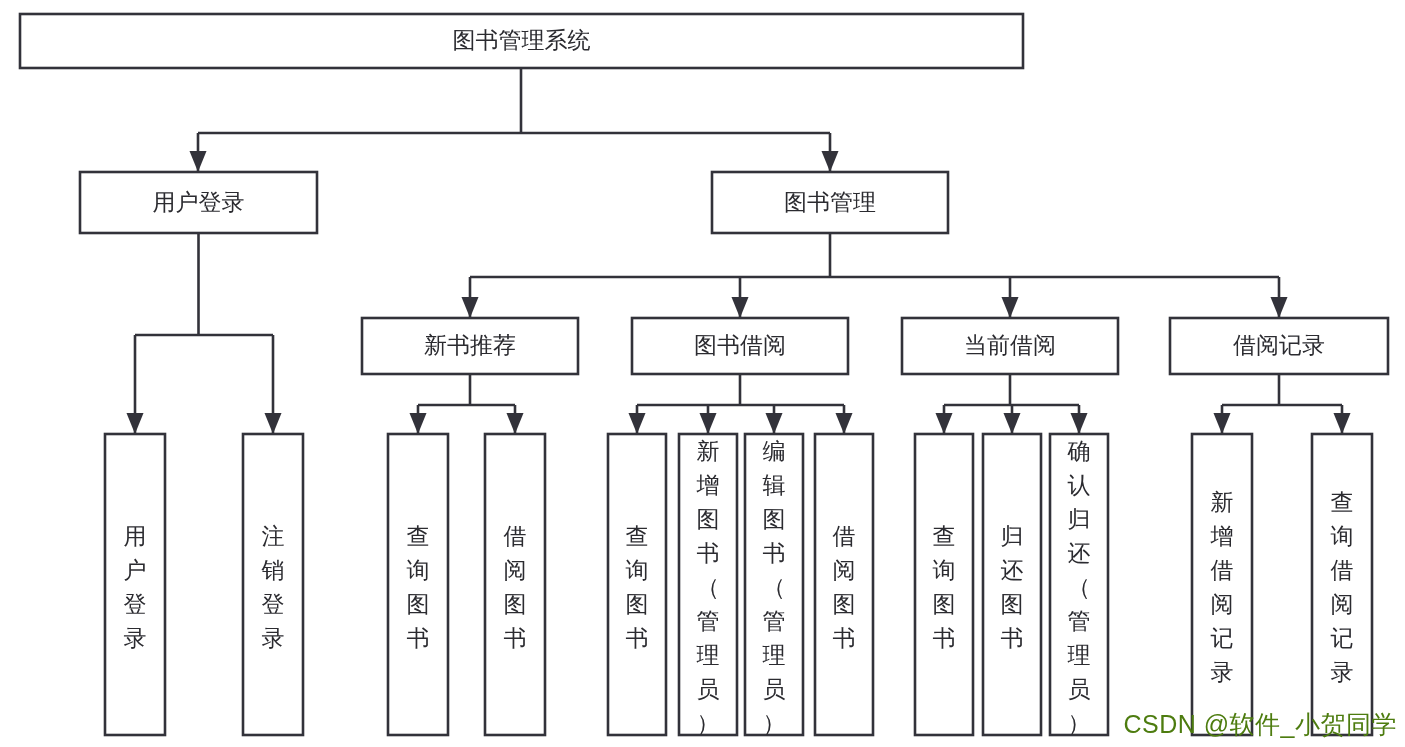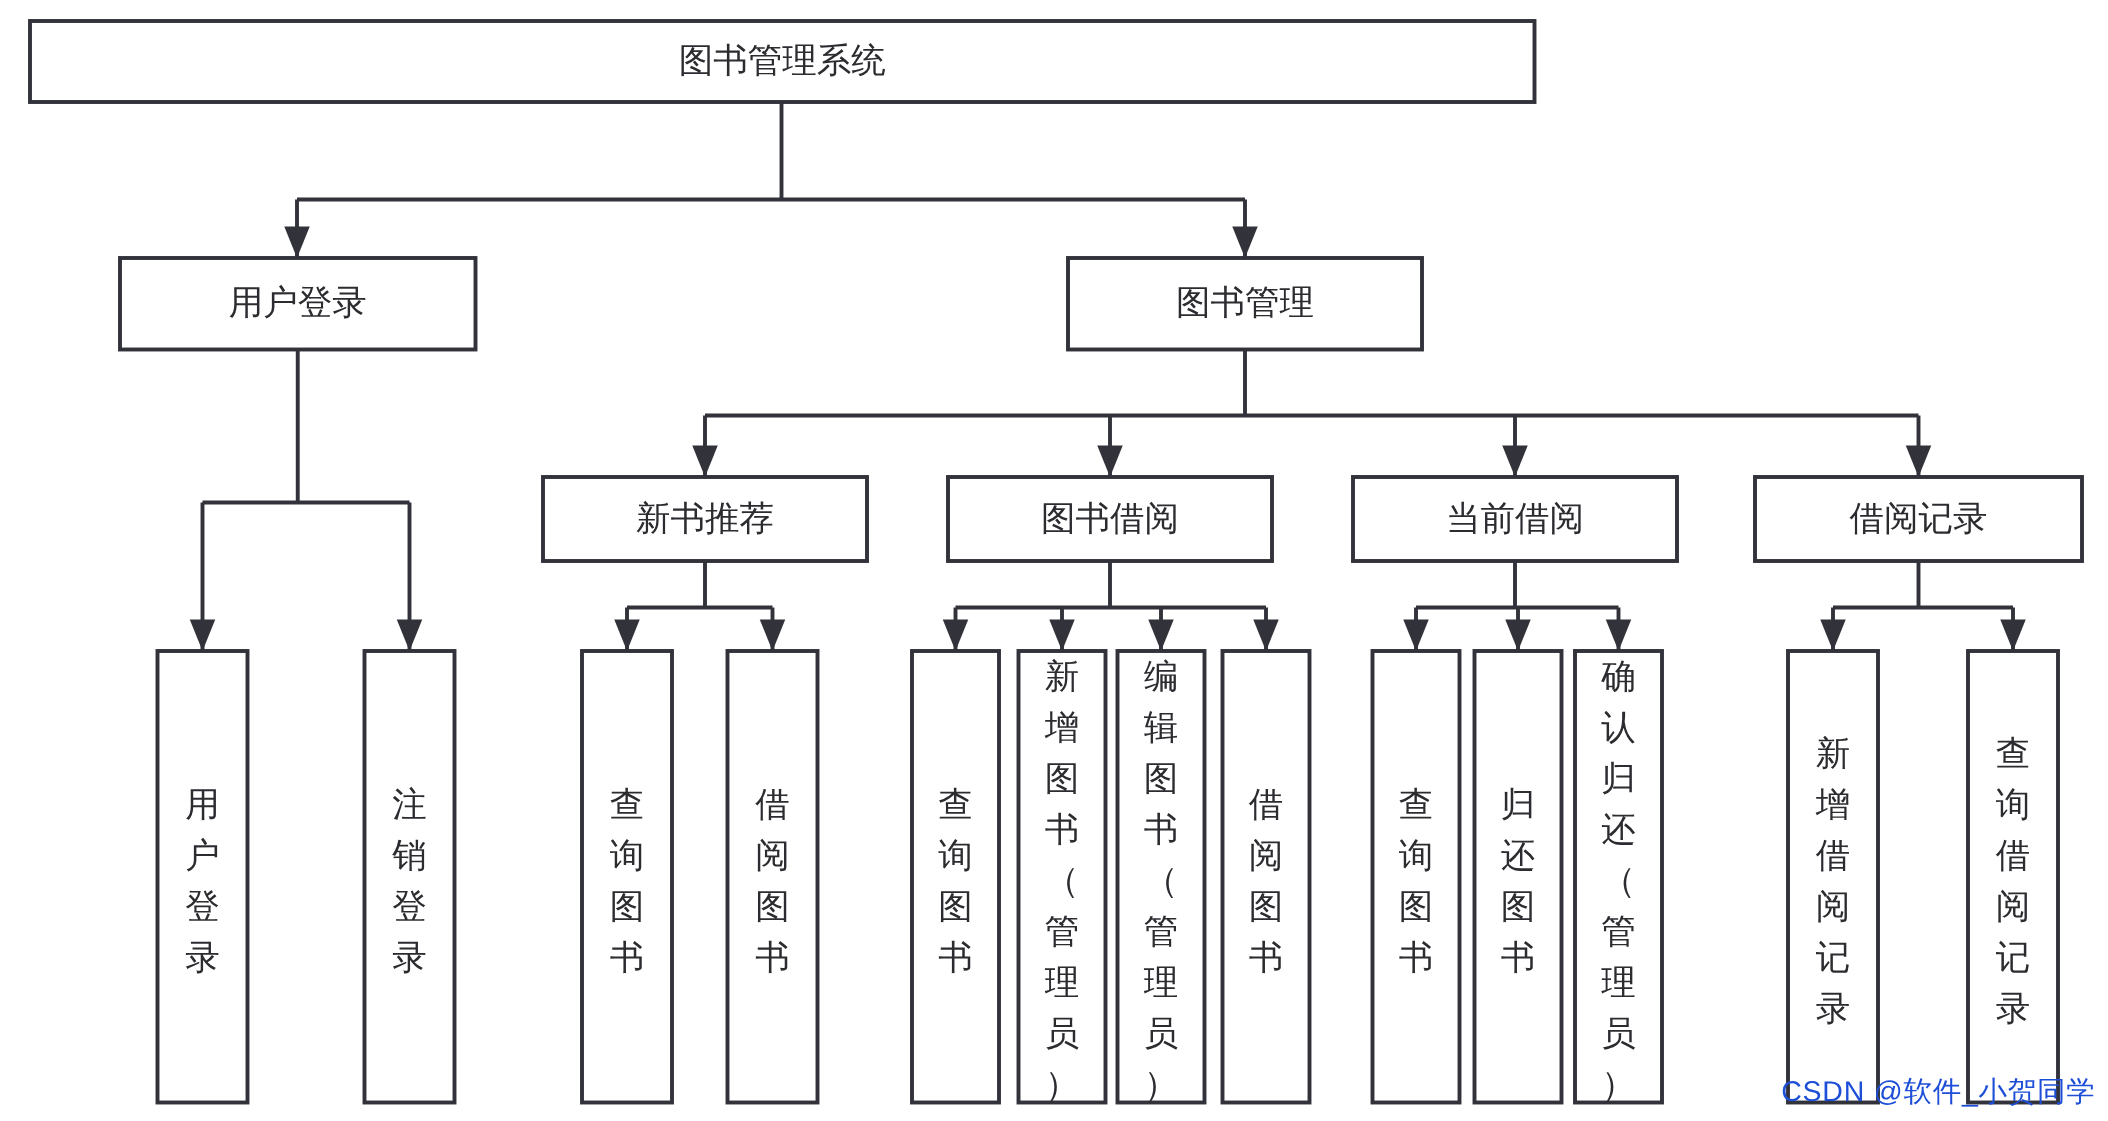--- a/index.html
+++ b/index.html
@@ -54,22 +54,22 @@
   }
   .arrow-head {
     fill: #32323a;
     stroke: none;
   }
   .watermark-text {
     position: absolute;
     right: 8px;
     bottom: 6px;
     font-family: "Liberation Sans", "DejaVu Sans", sans-serif;
-    font-size: 19px;
-    color: #1d4ed8;
+    font-size: 25px;
+    color: #4d7c0f;
     letter-spacing: 0.5px;
     user-select: none;
     white-space: nowrap;
   }
 </style>
 </head>
 <body>
 
 <div id="diagram-root">
 

